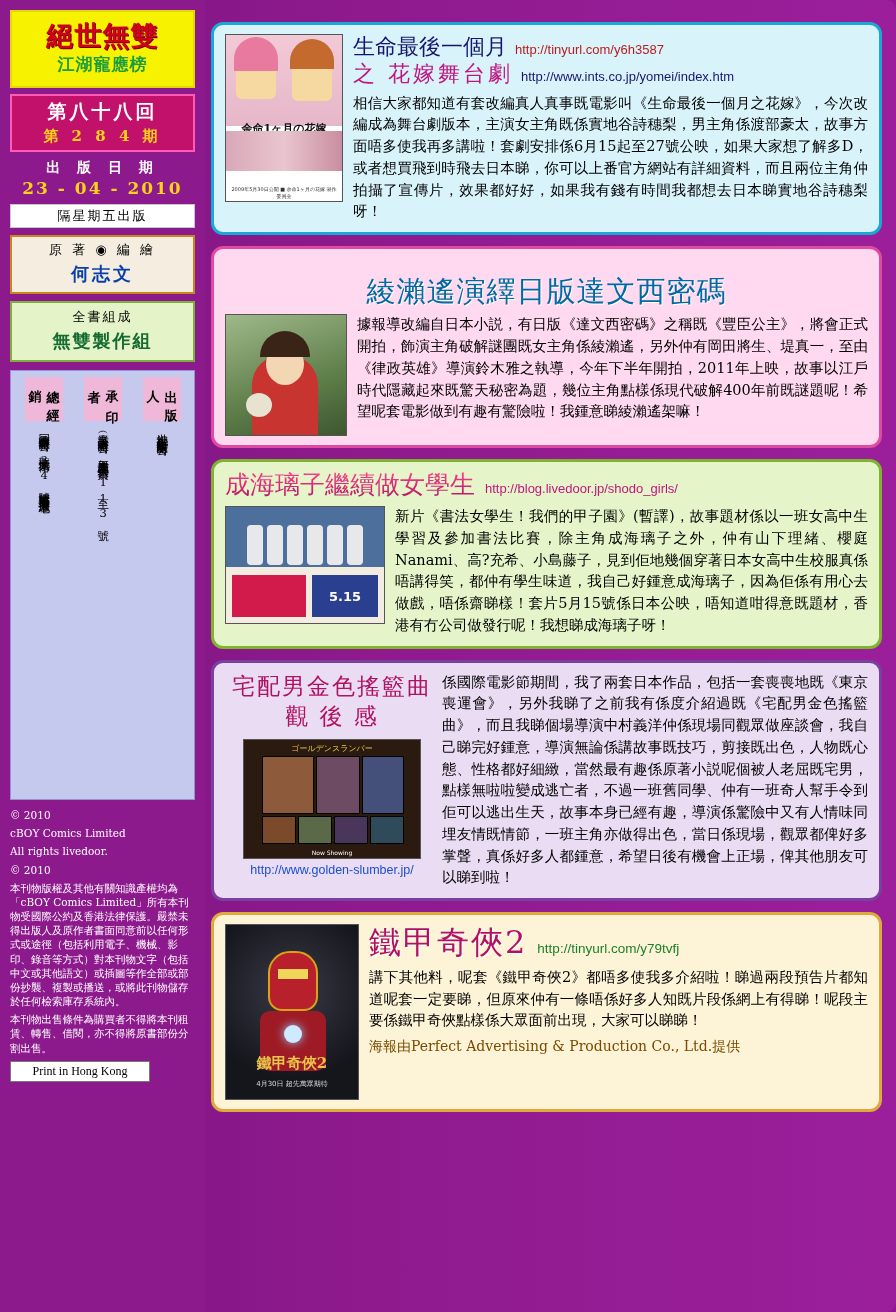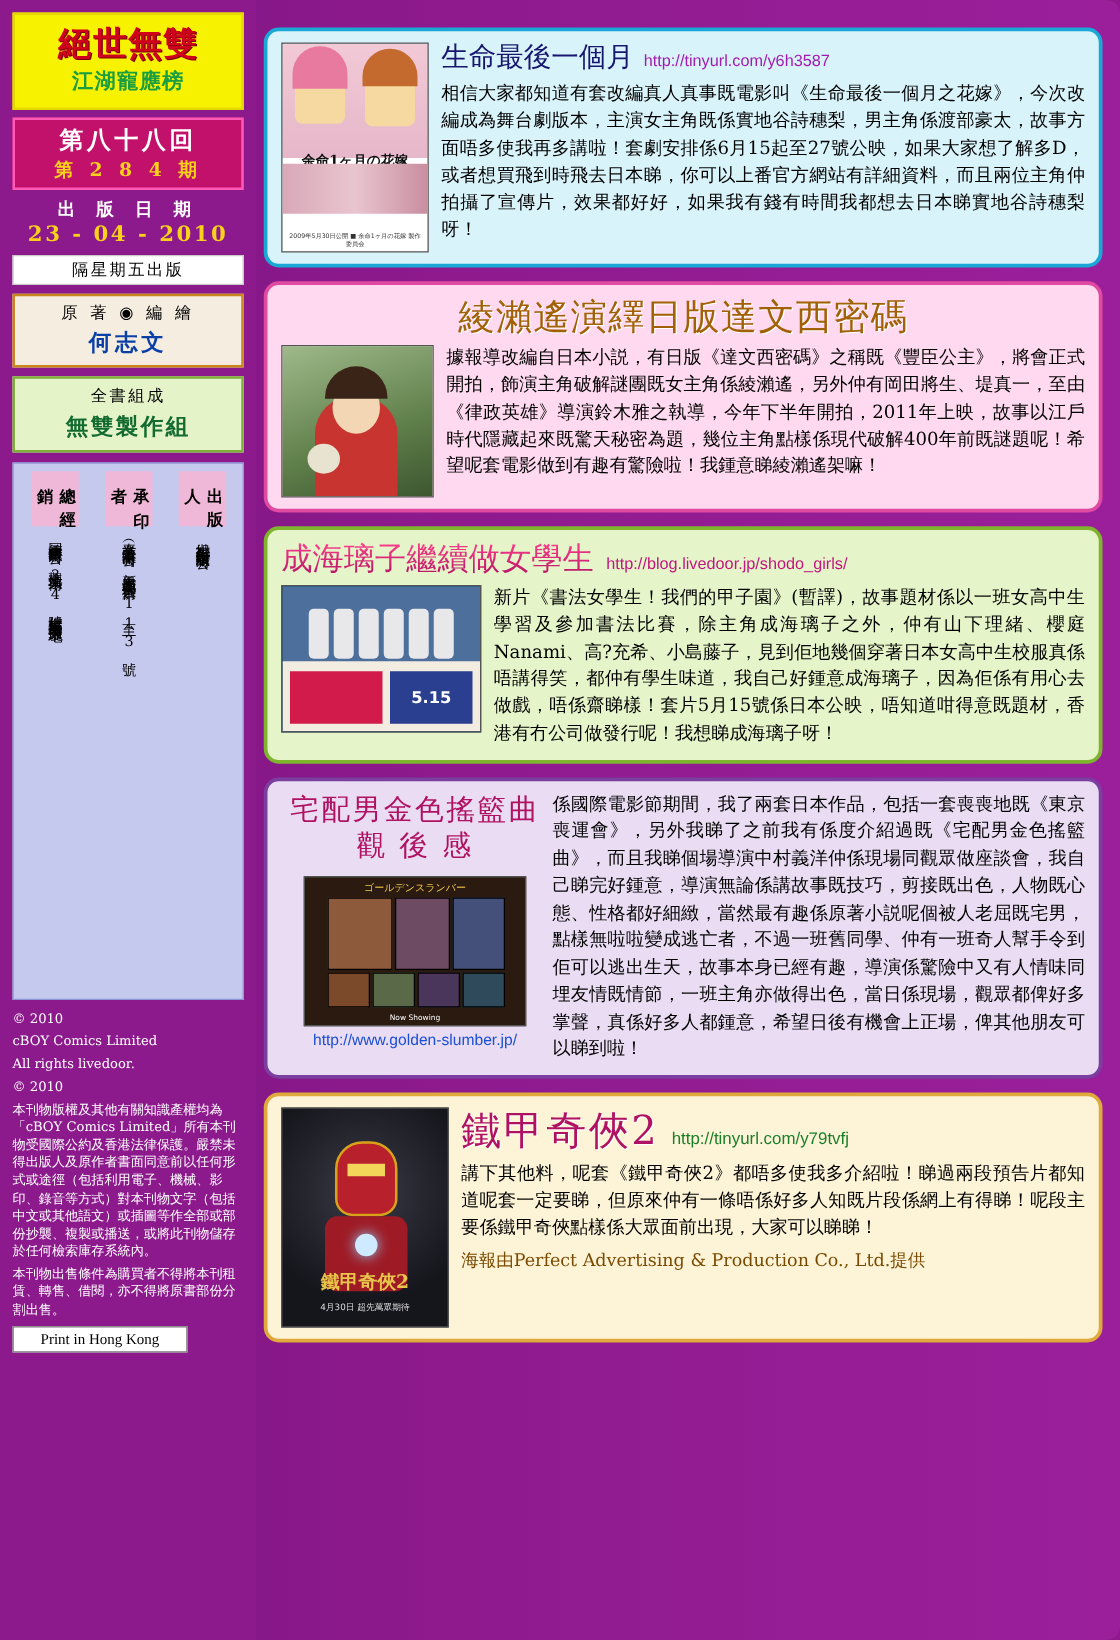--- a/index.html
+++ b/index.html
@@ -166,33 +166,34 @@
   }
   .url { font-size:13px; font-family:"Liberation Sans","DejaVu Sans",sans-serif; }
   .body-cn {
     font-family:"DejaVu Serif","Liberation Serif",serif;
     font-size:14.5px; line-height:1.5; color:#000; text-align:justify;
   }
 
   
   .c1-title { font-size:22px; color:#16166e; }
   .c1-title2 { font-size:22px; color:#c1167f; letter-spacing:3px; }
-  .c1-url { color:#a21caf; }
+  .c1-url { color:#b91c1c; }
   .c1-url2 { color:#16166e; }
 
   
   .p-yomei { background:linear-gradient(180deg,#f2c9d6 0%,#e6b7c9 55%,#ffffff 55%,#ffffff 100%); }
   .p-ayase { background:linear-gradient(180deg,#b9d6a2 0%,#7ba05b 100%); }
   .p-shodo { background:#0c4a6e; }
   .p-golden{ background:#2b1a10; }
   .p-iron  { background:#1b1b22; }
 
   .c2-title {
-    font-size:29px; color:#a16207; text-align:center; letter-spacing:1px;
+    font-size:29px; color:#0369a1; text-align:center; letter-spacing:1px;
     text-shadow:1px 1px 0 #ffffff;
+    margin-top:17px;
   }
 
   .c3-title { font-size:25px; color:#7a1fa2; }
   .c3-url { color:#c1167f; font-size:13px; }
 
   .c4-title { font-size:23px; color:#b01263; text-align:center; line-height:1.3; letter-spacing:2px; }
   .c4-url { color:#1a4fd6; font-size:12.5px; text-align:center; display:block; margin-top:4px; }
 
   .c5-title { font-size:32px; color:#b01263; letter-spacing:2px; text-shadow:1px 1px 0 #fff; }
   .c5-url { color:#1b7f2a; font-size:13.5px; }
@@ -276,20 +277,24 @@
           <div style="position:absolute;top:8px;right:10px;width:40px;height:58px;border-radius:20px 20px 6px 6px;background:#f6d9a0;"></div>
           <div style="position:absolute;top:4px;right:8px;width:44px;height:30px;border-radius:22px 22px 0 0;background:#c46a2f;"></div>
           <div style="position:absolute;top:52%;left:0;right:0;text-align:center;font-size:11px;color:#111;font-family:'DejaVu Serif',serif;font-weight:bold;">余命1ヶ月の花嫁</div>
           <div style="position:absolute;bottom:30px;left:0;right:0;height:40px;background:linear-gradient(90deg,#d9a8b8,#e9c5cf,#c98ea0);"></div>
           <div style="position:absolute;bottom:2px;left:4px;right:4px;font-size:5px;color:#333;text-align:center;line-height:1.3;">2009年5月30日公開 ■ 余命1ヶ月の花嫁 製作委員会</div>
         </div>
         <div style="flex:1;">
           <div style="display:flex;align-items:baseline;gap:8px;flex-wrap:wrap;">
             <span class="title-cn c1-title">生命最後一個月</span>
             <span class="url c1-url">http://tinyurl.com/y6h3587</span>
+          </div>
+          <div style="display:flex;align-items:baseline;gap:8px;flex-wrap:wrap;margin-top:2px;">
+            <span class="title-cn c1-title2">之 花嫁舞台劇</span>
+            <span class="url c1-url2">http://www.ints.co.jp/yomei/index.htm</span>
           </div>
           <div class="body-cn" style="margin-top:6px;">相信大家都知道有套改編真人真事既電影叫《生命最後一個月之花嫁》，今次改編成為舞台劇版本，主演女主角既係實地谷詩穗梨，男主角係渡部豪太，故事方面唔多使我再多講啦！套劇安排係6月15起至27號公映，如果大家想了解多D，或者想買飛到時飛去日本睇，你可以上番官方網站有詳細資料，而且兩位主角仲拍攝了宣傳片，效果都好好，如果我有錢有時間我都想去日本睇實地谷詩穗梨呀！</div>
         </div>
       </div>
     </div>
 
     <div class="card pink">
       <div class="title-cn c2-title">綾瀨遙演繹日版達文西密碼</div>
       <div class="row" style="margin-top:6px;">
         <div class="poster p-ayase" style="width:122px;height:122px;">

